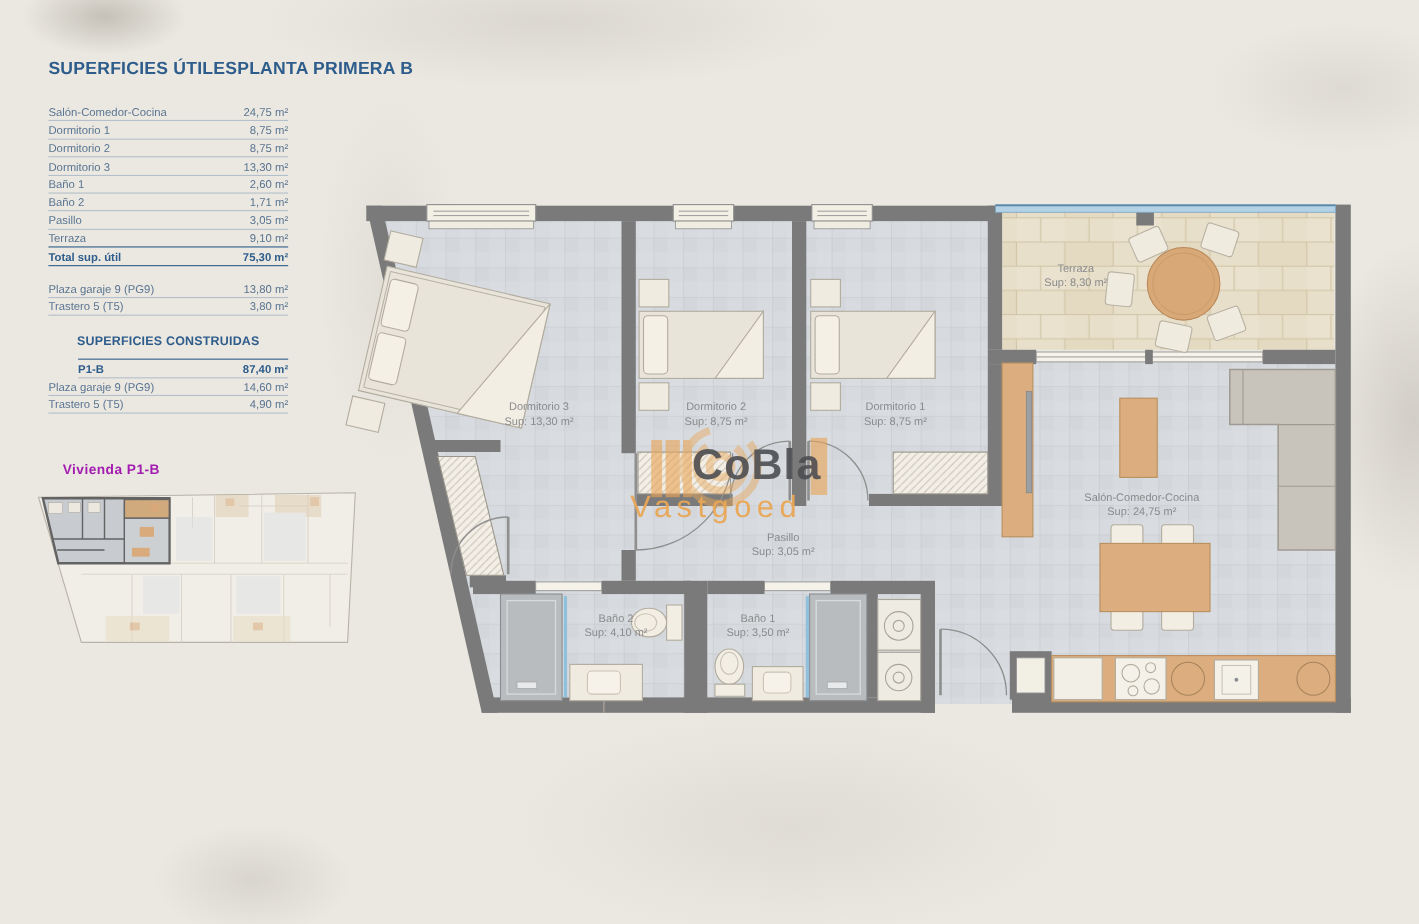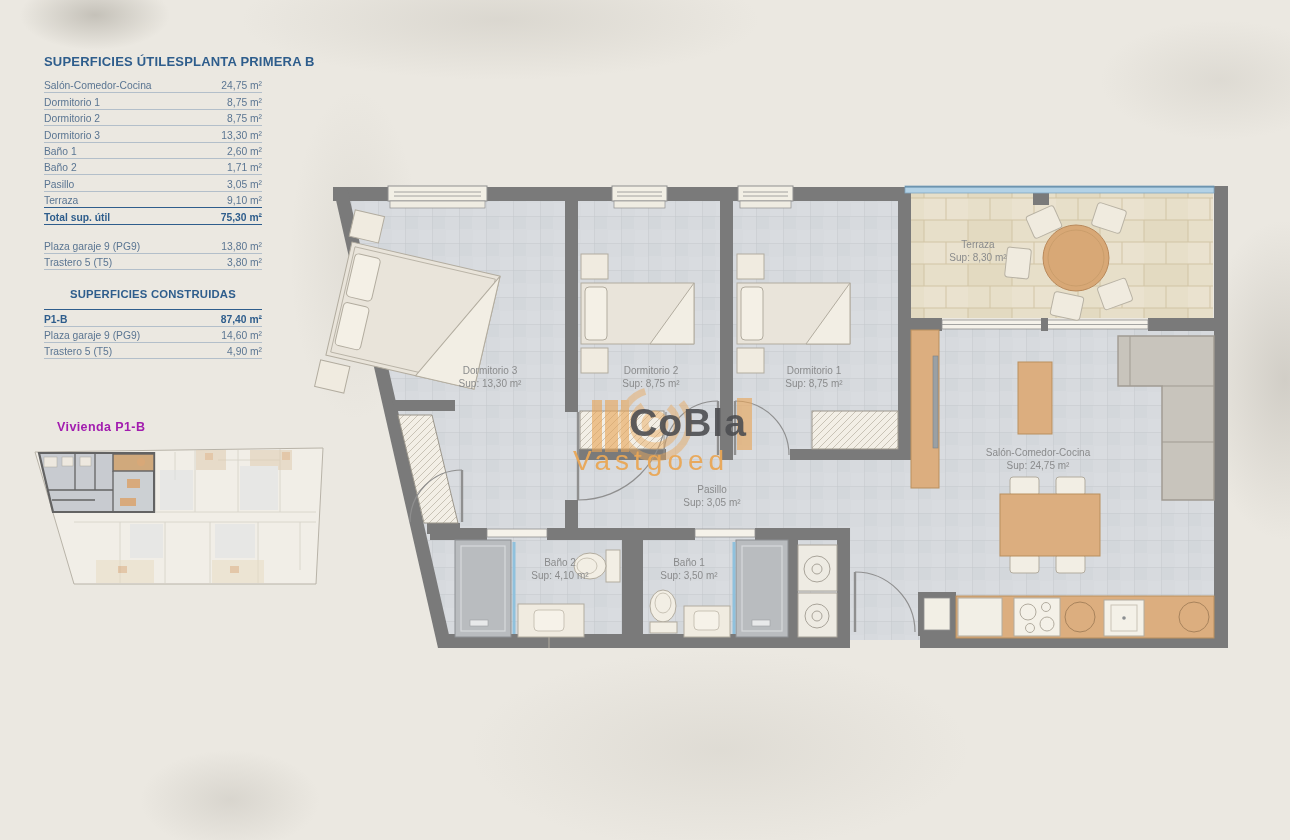--- a/index.html
+++ b/index.html
@@ -5,28 +5,28 @@
   html,body{margin:0;padding:0;}
   body{
     width:1290px;height:840px;position:relative;overflow:hidden;
     background:#ebe8e1;
     font-family:"Liberation Sans", sans-serif;
   }
   .blob{position:absolute;pointer-events:none;}
   
   #panel{position:absolute;left:44px;top:54px;width:218px;}
   .phead{display:flex;justify-content:space-between;width:246px;
-    font-size:13px;font-weight:bold;color:#2e5d8c;letter-spacing:.2px;margin-bottom:8px;white-space:nowrap;}
+    font-size:16px;font-weight:bold;color:#2e5d8c;letter-spacing:.2px;margin-bottom:22px;white-space:nowrap;}
   .srow{display:flex;justify-content:space-between;align-items:flex-end;
     height:14.4px;border-bottom:1px solid #b3bfca;font-size:10.3px;color:#5a7592;
     padding-bottom:1px;white-space:nowrap;}
   .srow.nb{border-bottom:1.5px solid #2e5d8c;}
   .srow.total{border-bottom:1.5px solid #2e5d8c;font-weight:bold;color:#2e5d8c;}
   .srow.bold{font-weight:bold;color:#2e5d8c;}
-  .srow.dtop{border-top:1.7px solid #2e5d8c;}
+  .srow.dtop{border-top:1.7px solid #2e5d8c;margin-left:27px;}
   #annex{margin-top:13px;}
   #built-head{margin-top:18px;margin-bottom:9px;font-size:11.3px;font-weight:bold;color:#2e5d8c;letter-spacing:.2px;text-align:center;}
   #overview-title{position:absolute;left:57px;top:420px;font-size:12.5px;font-weight:bold;color:#a21caf;letter-spacing:.4px;}
   
   .rlabel{position:absolute;transform:translateX(-50%);text-align:center;
     color:#8a8b8c;font-size:10px;line-height:13px;white-space:nowrap;}
   
   #wm-brand{position:absolute;left:649px;top:401px;transform:translateX(-50%);
     font-size:39px;font-weight:bold;color:rgba(77,78,81,.9);letter-spacing:1px;z-index:6;margin-left:39px;}
   #wm-sub{position:absolute;left:651px;top:445px;transform:translateX(-50%);

